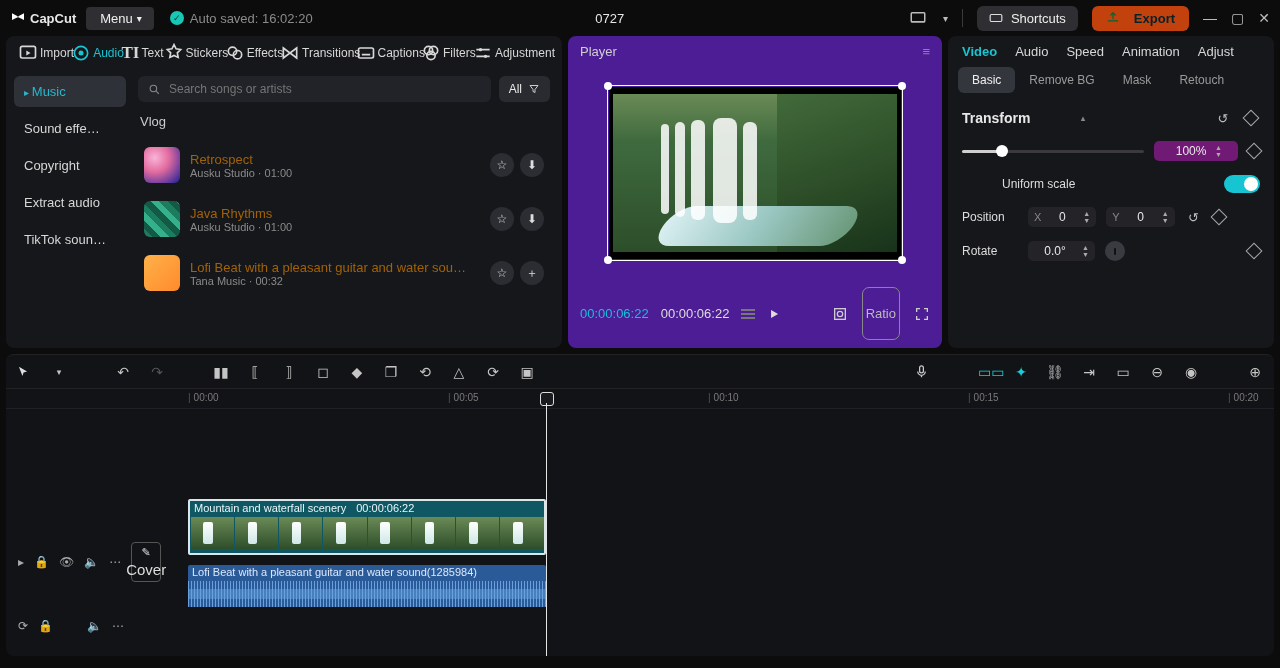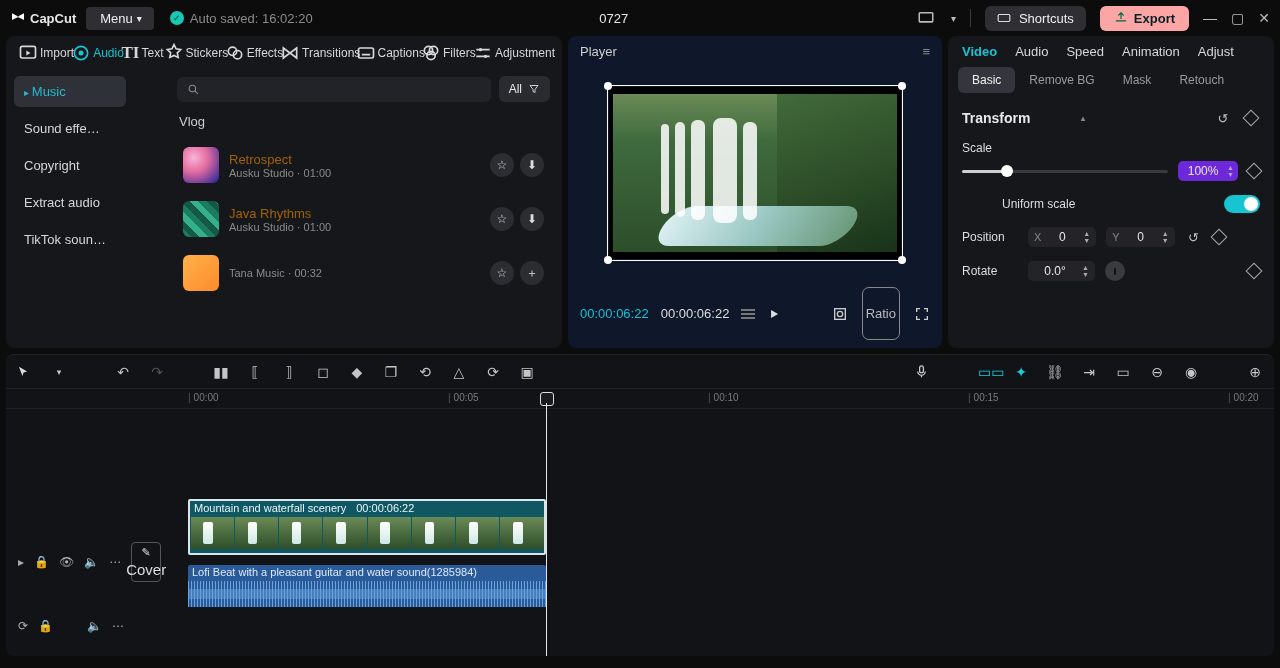--- a/index.html
+++ b/index.html
@@ -29,31 +29,31 @@
     border-radius:4px; font-size:13px; display:flex; align-items:center; gap:4px; cursor:pointer;
   }
   .menu-btn .caret{font-size:10px;}
   .autosave { color:#8b8b8b; display:flex; align-items:center; gap:6px; margin-left:6px;}
   .autosave .check{ width:14px;height:14px;border-radius:50%;background:#18c7b5;display:flex;align-items:center;justify-content:center;font-size:9px;color:#042;}
   .tb-center{flex:1; text-align:center; font-weight:500;}
   .tb-right{display:flex; align-items:center; gap:14px;}
   .tb-icon{width:22px;height:22px;display:flex;align-items:center;justify-content:center;color:#bbb;cursor:pointer;}
   .tb-sep{width:1px;height:18px;background:#3a3a3a;}
   .shortcuts{background:#2e2e33;color:#eee;padding:5px 12px;border-radius:6px;display:flex;gap:8px;align-items:center;cursor:pointer;}
-  .export-btn{background:#fca5a5;color:#06232a;font-weight:600;padding:5px 14px;border-radius:6px;display:flex;gap:6px;align-items:center;cursor:pointer;}
+  .export-btn{background:#c2410c;color:#06232a;font-weight:600;padding:5px 14px;border-radius:6px;display:flex;gap:14px;align-items:center;cursor:pointer;}
   .winbtn{cursor:pointer;color:#bbb;font-size:14px;}
   
   .upper{display:flex; height:312px; padding:0 6px; gap:6px;}
   
   .left-panel{width:556px; background:#16171a; border-radius:8px; display:flex; flex-direction:column; overflow:hidden;}
   .toptabs{display:flex; justify-content:space-between; padding:6px 12px 4px 12px;}
   .toptab{display:flex;align-items:center;gap:2px;color:#d7d7d7;font-size:12px;cursor:pointer;min-width:40px;}
   .toptab.active{color:#17c4d1;}
   .toptab .ti{width:22px;height:22px;display:flex;align-items:center;justify-content:center;}
-  .left-body{flex:1; display:flex; overflow:hidden;gap:39px;}
+  .left-body{flex:1; display:flex; overflow:hidden;}
   .sidecats{width:128px; padding:8px; display:flex;flex-direction:column;gap:6px;}
   .catbtn{background:transparent;color:#d7d7d7;padding:8px 10px;border-radius:6px;text-align:left;font-size:13px;cursor:pointer;white-space:nowrap;overflow:hidden;text-overflow:ellipsis;}
   .catbtn.active{background:#2e3137;color:#29b7cc;}
   .catbtn.active::before{content:"▸ ";font-size:10px;}
   .listarea{flex:1; padding:8px 12px 8px 4px; display:flex;flex-direction:column;gap:8px; overflow:hidden;}
   .searchrow{display:flex; gap:8px; align-items:center;}
   .searchbox{flex:1;background:#222329;border-radius:6px;padding:6px 10px;display:flex;align-items:center;gap:8px;color:#888;}
   .searchbox input{flex:1;background:transparent;border:none;outline:none;color:#ddd;font-size:12px;}
   .allfilter{background:#2a2b30;border-radius:6px;padding:6px 10px;cursor:pointer;display:flex;gap:6px;align-items:center;font-size:12px;}
   .secthead{font-size:13px;color:#ccc;margin:4px 2px;}
@@ -62,21 +62,21 @@
   .track .thumb{width:36px;height:36px;border-radius:6px;}
   .track .tinfo{flex:1;min-width:0;}
   .track .ttitle{font-size:13px;color:#a16207;white-space:nowrap;overflow:hidden;text-overflow:ellipsis;}
   .track .tsub{font-size:11px;color:#8a8a8a;}
   .track .tacts{display:flex;gap:6px;}
   .roundbtn{width:24px;height:24px;border-radius:50%;background:#2c2d33;display:flex;align-items:center;justify-content:center;color:#ddd;cursor:pointer;font-size:12px;}
   .thumb.t1{background:radial-gradient(circle at 30% 30%,#f9b4d8,#e36ca0 40%,#3c2b9a 90%);}
   .thumb.t2{background:repeating-linear-gradient(45deg,#1c7c5e 0 6px,#145943 6px 12px,#36b08a 12px 18px);}
   .thumb.t3{background:linear-gradient(135deg,#ffb24a,#ff8a2b);}
   
-  .player{width:374px;background:#0f172a;border-radius:8px;display:flex;flex-direction:column;overflow:hidden;text-align:center;}
+  .player{width:374px;background:#4c1d95;border-radius:8px;display:flex;flex-direction:column;overflow:hidden;text-align:center;}
   .player-head{display:flex;align-items:center;justify-content:space-between;padding:8px 12px;color:#cfcfcf;font-size:13px;}
   .hamb{cursor:pointer;color:#888;}
   .player-body{flex:1;display:flex;align-items:center;justify-content:center;padding:4px 12px;}
   .canvas{position:relative;width:292px;height:172px;background:#000;display:flex;align-items:center;justify-content:center;}
   .videoimg{width:284px;height:158px;background:
      linear-gradient(180deg,#6a8a56 0%,#3f6a3e 30%,#2d4e2a 100%);
      position:relative;overflow:hidden;}
   .wf{position:absolute;background:rgba(255,255,255,0.85);filter:blur(0.5px);}
   .wf1{left:48px;top:30px;width:8px;height:90px;border-radius:4px;}
   .wf2{left:62px;top:28px;width:10px;height:95px;border-radius:5px;}
@@ -107,21 +107,21 @@
   .rcontent{flex:1;padding:8px 14px;display:flex;flex-direction:column;gap:14px;overflow:auto;}
   .rrow{display:flex;align-items:center;gap:10px;}
   .rhead{font-size:14px;font-weight:600;flex:1;}
   .ricon{width:18px;height:18px;display:flex;align-items:center;justify-content:center;color:#bbb;cursor:pointer;}
   .field{display:flex;flex-direction:column;gap:6px;}
   .flabel{font-size:12px;color:#ddd;}
   .sliderrow{display:flex;align-items:center;gap:10px;}
   .sl-track{flex:1;height:3px;background:#3a3a3e;position:relative;border-radius:2px;}
   .sl-fill{position:absolute;left:0;top:0;height:100%;background:#cfcfcf;border-radius:2px;}
   .sl-thumb{position:absolute;top:50%;transform:translate(-50%,-50%);width:12px;height:12px;background:#fff;border-radius:50%;}
-  .numbox{display:flex;align-items:center;gap:3px;background:#6d28d9;border-radius:5px;padding:3px 4px;}
+  .numbox{display:flex;align-items:center;gap:3px;background:#701a75;border-radius:5px;padding:3px 16px;}
   .numbox .val{min-width:42px;text-align:center;font-size:12px;}
   .stepper{display:flex;flex-direction:column;gap:1px;}
   .stepper span{font-size:7px;color:#aaa;line-height:6px;cursor:pointer;}
   .togglerow{display:flex;align-items:center;justify-content:space-between;margin-left:40px;}
   .toggle{width:36px;height:18px;border-radius:9px;background:#17c4d1;position:relative;cursor:pointer;}
   .toggle .knob{position:absolute;right:2px;top:2px;width:14px;height:14px;border-radius:50%;background:#fff;}
   .posrow{display:flex;align-items:center;gap:10px;}
   .axisbox{display:flex;align-items:center;background:#232328;border-radius:5px;padding:3px 6px;gap:6px;}
   .axisbox .axis{color:#888;font-size:11px;}
   .axisbox .val{min-width:30px;text-align:center;font-size:12px;}
@@ -310,20 +310,21 @@
         <div class="catbtn">TikTok soun…</div>
       </div>
 
       <div class="listarea">
         <div class="searchrow">
           <div class="searchbox">
             <svg width="13" height="13" viewBox="0 0 24 24">
                 <circle cx="10" cy="10" r="6" fill="none" stroke="#888" stroke-width="2"></circle>
                 <line x1="15" y1="15" x2="20" y2="20" stroke="#888" stroke-width="2"></line>
               </svg>
+            <input placeholder="Search songs or artists" style="">
           </div>
           <div class="allfilter">
             <span>All</span>
             <svg width="12" height="12" viewBox="0 0 24 24">
                 <path d="M4 5h16l-6 8v6l-4-2v-4z" fill="none" stroke="#ccc" stroke-width="2"></path>
               </svg>
           </div>
         </div>
         <div class="secthead">Vlog</div>
         <div class="tracks">
@@ -345,20 +346,21 @@
               <div class="tsub">Ausku Studio · 01:00</div>
             </div>
             <div class="tacts">
               <div class="roundbtn">☆</div>
               <div class="roundbtn">⬇</div>
             </div>
           </div>
           <div class="track">
             <div class="thumb t3"></div>
             <div class="tinfo">
+              <div class="ttitle">Lofi Beat with a pleasant guitar and water sou…</div>
               <div class="tsub">Tana Music · 00:32</div>
             </div>
             <div class="tacts">
               <div class="roundbtn">☆</div>
               <div class="roundbtn">＋</div>
             </div>
           </div>
         </div>
       </div>
     </div>
@@ -437,21 +439,20 @@
         <span class="rhead">Transform</span>
         <span style="font-size:9px;color:#888">▴</span>
         <span style="flex:1"></span>
         <span class="ricon">↺</span>
         <span class="ricon">
             <span class="diamond"></span>
           </span>
       </div>
 
       <div class="field">
-        <span class="flabel">Scale</span>
         <div class="sliderrow">
           <div class="sl-track">
             <div class="sl-fill" style="width:22%"></div>
             <div class="sl-thumb" style="left:22%"></div>
           </div>
           <div class="numbox">
             <span class="val">100%</span>
             <div class="stepper">
                 <span>▲</span>
                 <span>▼</span>

